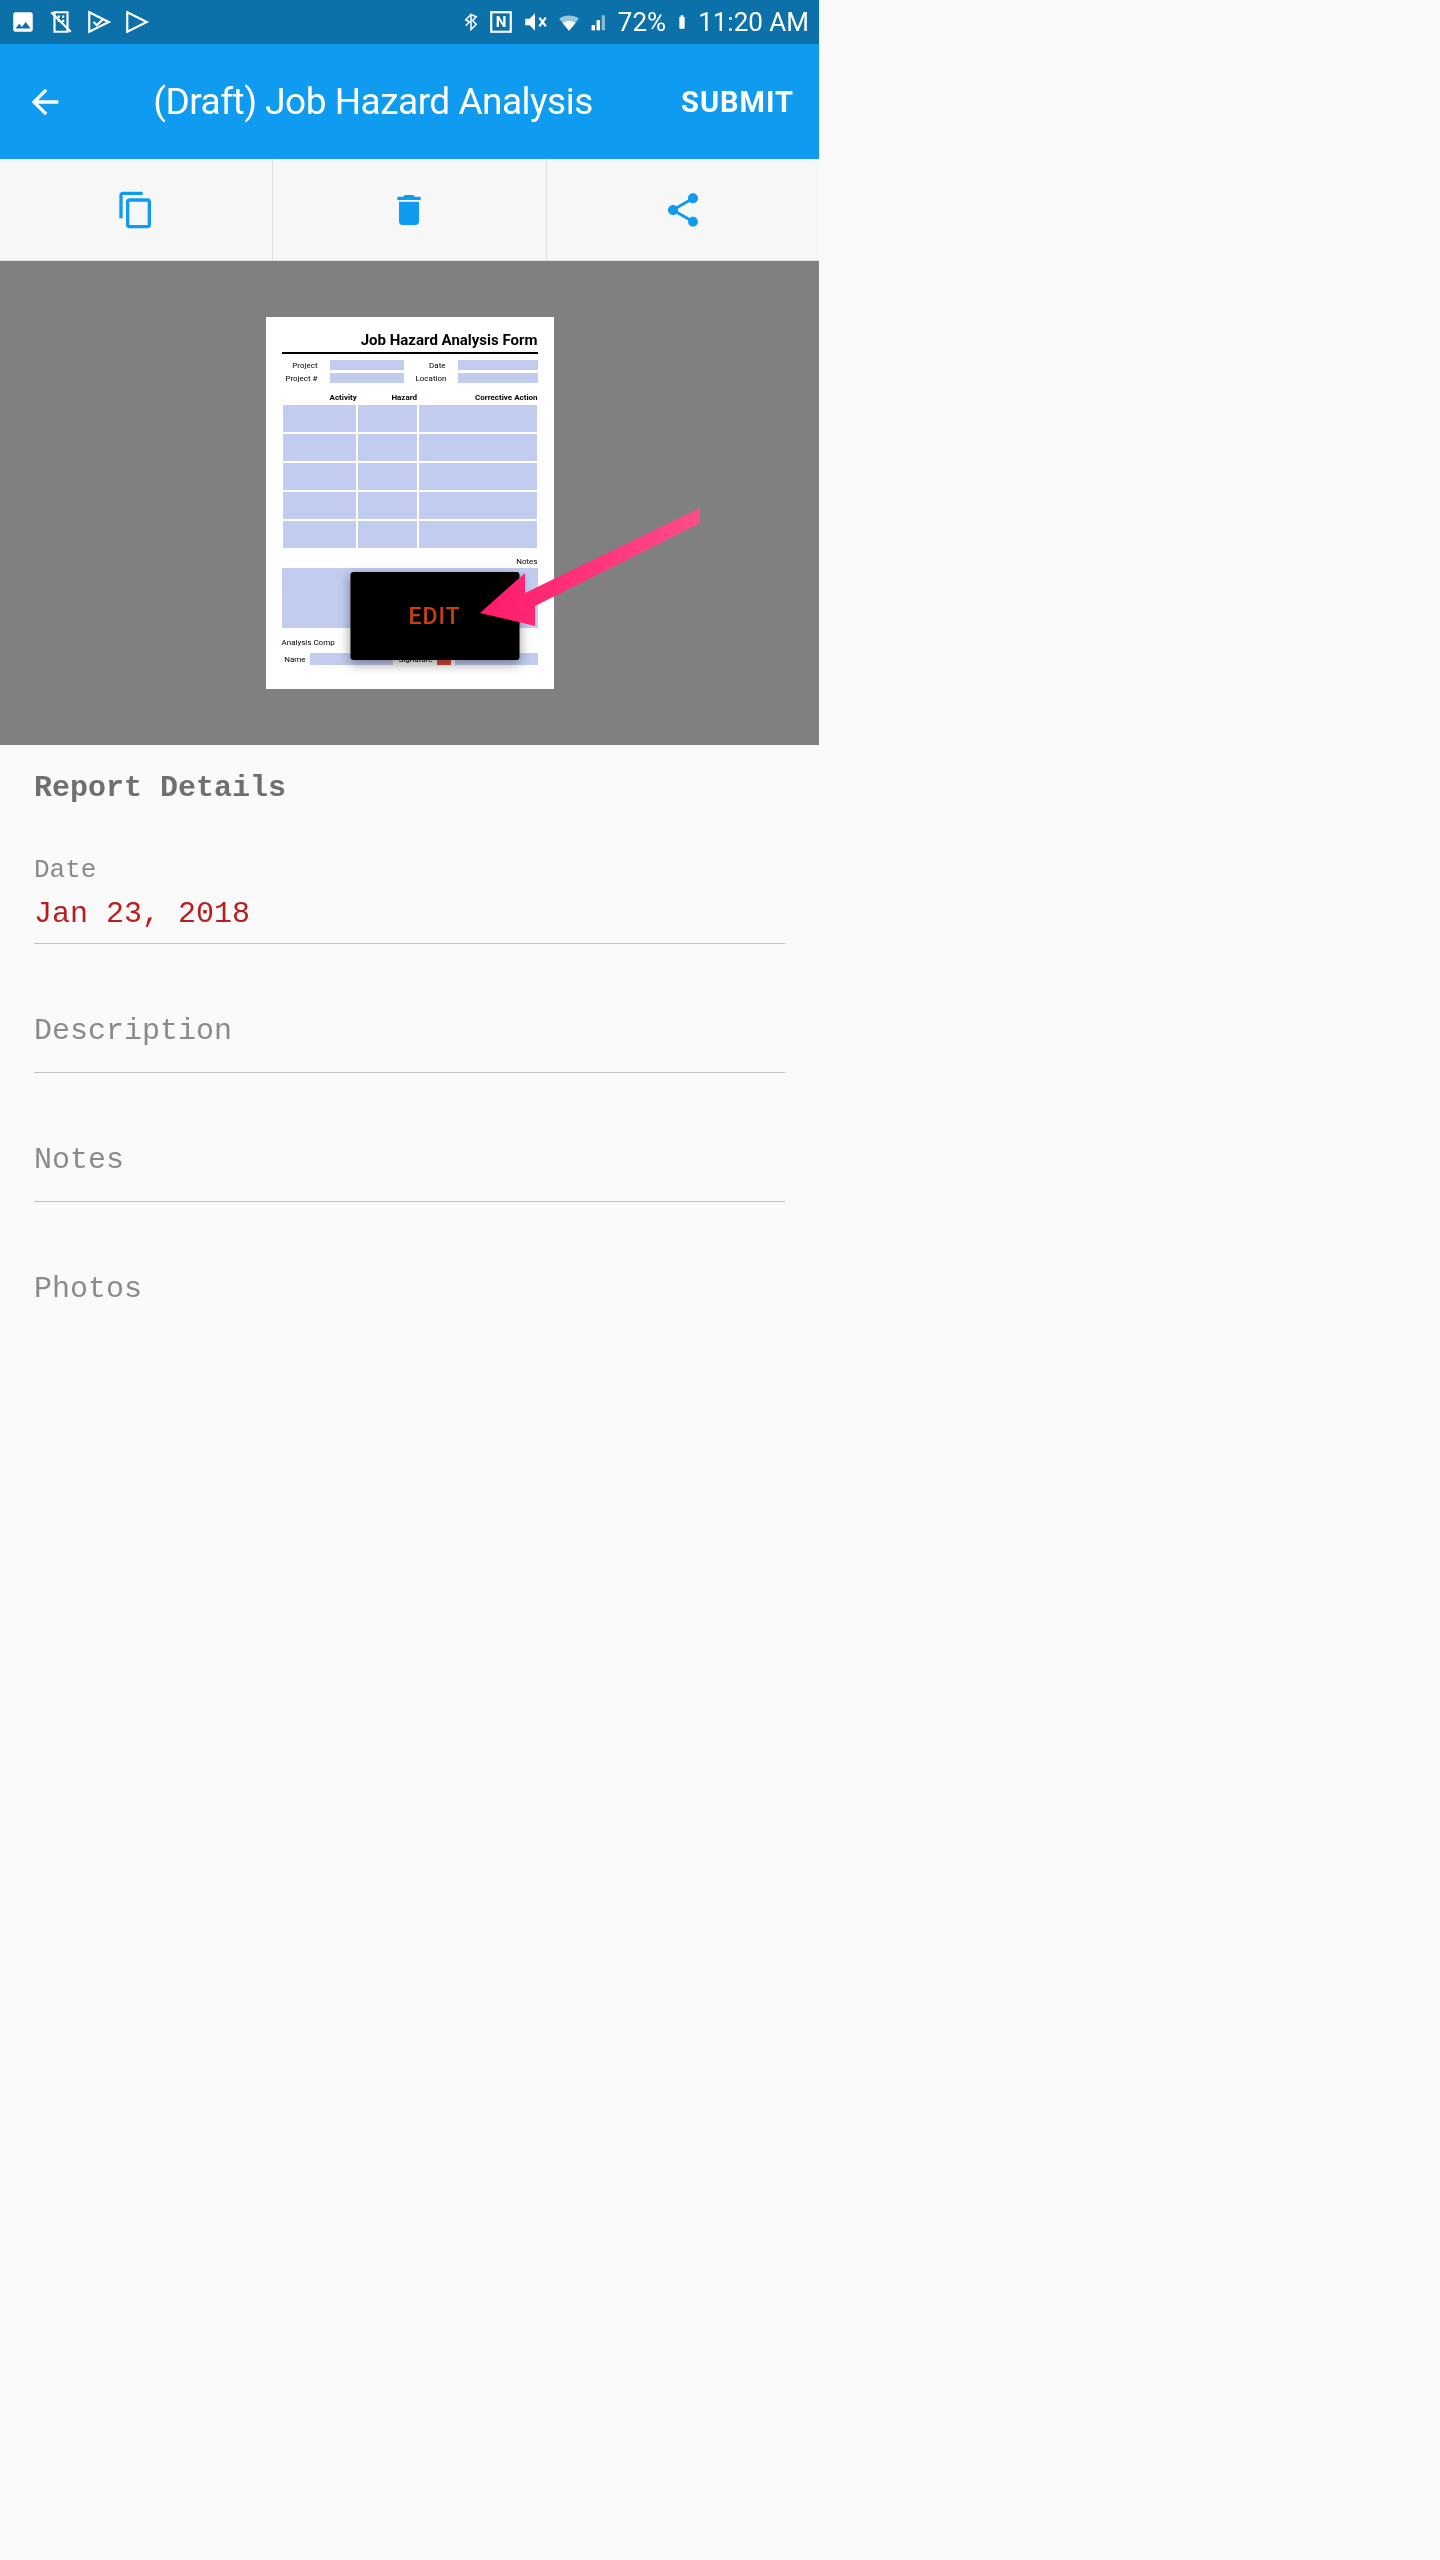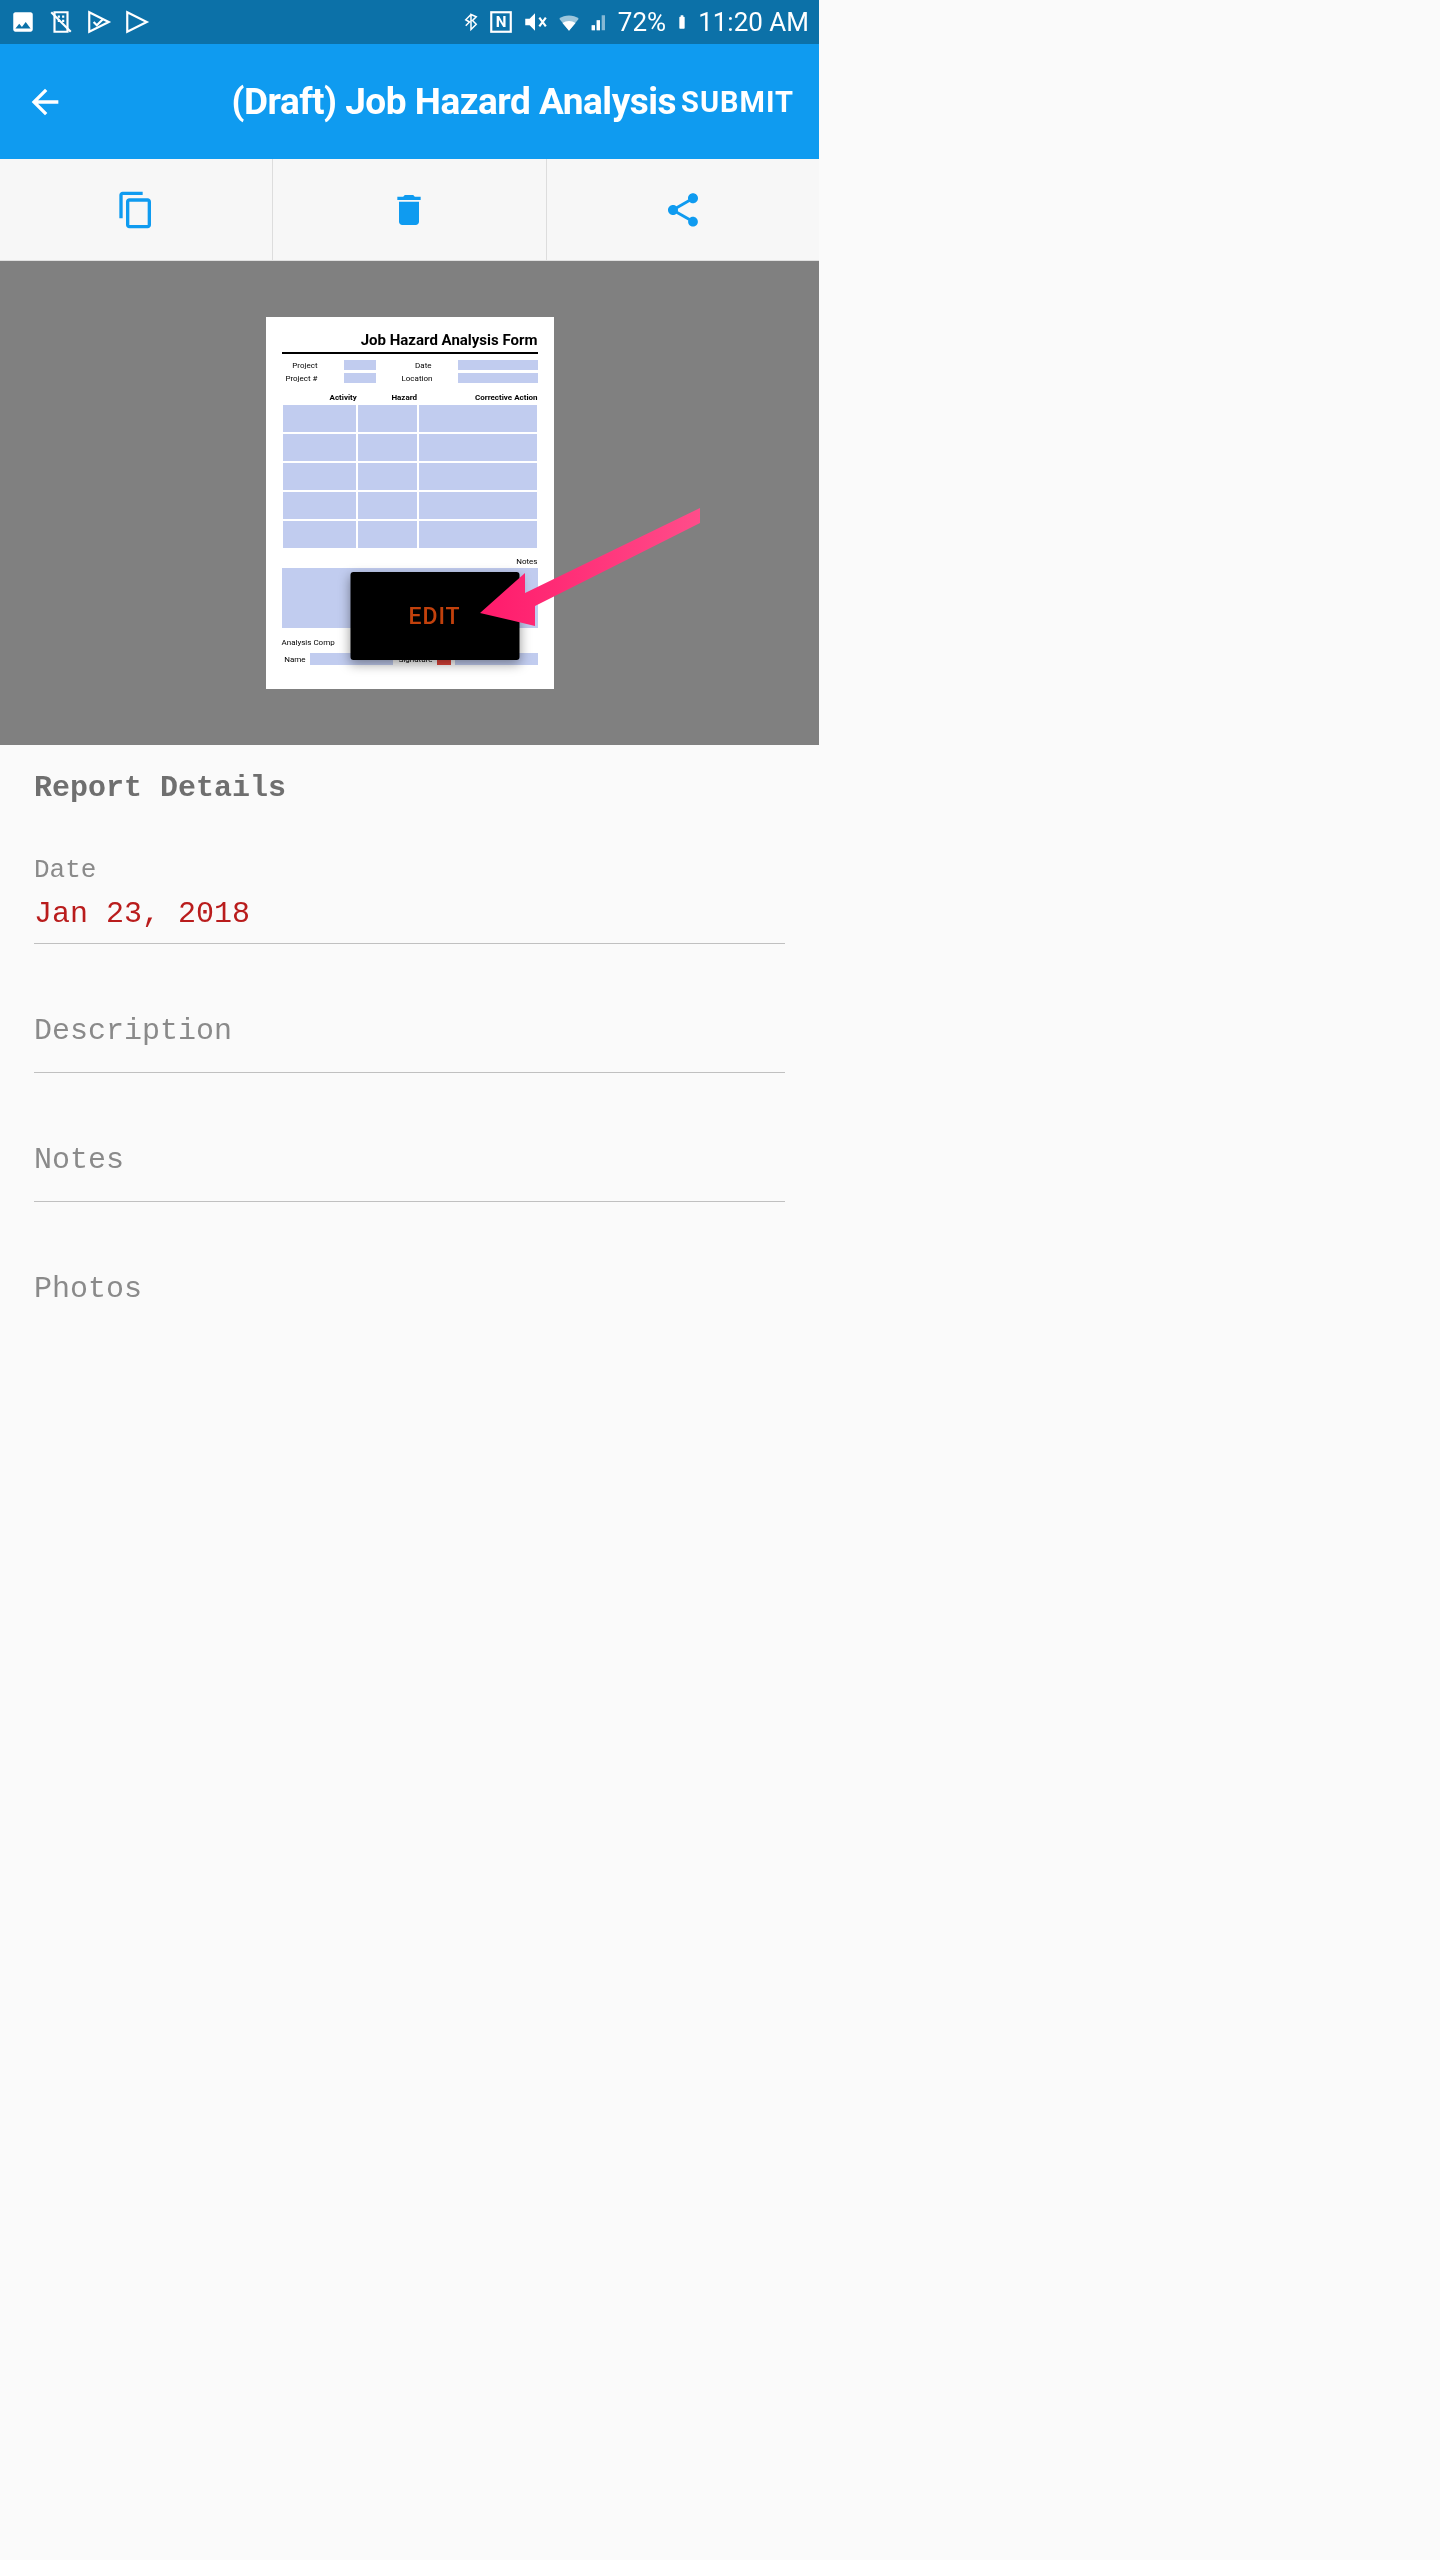--- a/index.html
+++ b/index.html
@@ -27,23 +27,23 @@
   height: 115px;
   background: #0f9bf0;
   display: flex;
   align-items: center;
   padding: 0 20px;
   color: #fff;
 }
 .back-btn { width: 50px; height: 50px; display: flex; align-items: center; justify-content: center; cursor: pointer; }
 .app-title {
   flex: 1;
-  text-align: right;
+  text-align: center;
   font-size: 37px;
-  font-weight: 700;
+  font-weight: 400;
   letter-spacing: -0.5px;
 }
 .submit-btn {
   font-size: 29px;
   font-weight: 700;
   letter-spacing: 1px;
   cursor: pointer;
   padding: 10px 5px;
 }
 .action-bar {
@@ -74,21 +74,21 @@
 .form-preview {
   width: 288px;
   height: 372px;
   background: #fff;
   padding: 14px 16px;
   font-size: 8px;
   position: relative;
 }
 .form-title { font-size: 15px; font-weight: 700; margin-bottom: 3px; }
 .form-hr { height: 2px; background: #000; margin-bottom: 6px; }
-.form-row { display: flex; gap: 26px; margin-bottom: 3px; align-items: center; }
+.form-row { display: flex; gap: 12px; margin-bottom: 3px; align-items: center; }
 .form-label { font-size: 8px; width: 36px; }
 .form-field { flex: 1; height: 10px; background: #c1ccef; }
 .form-field-r { width: 80px; height: 10px; background: #c1ccef; }
 .table-header { display: flex; margin-top: 10px; margin-bottom: 2px; font-size: 8px; font-weight: bold; }
 .th { flex: 1; }
 .th:nth-child(2) { flex: 0.8; }
 .th:nth-child(3) { flex: 1.6; }
 .form-table { display: flex; flex-direction: column; }
 .form-table-row { display: flex; height: 29px; }
 .form-cell { flex: 1; background: #c1ccef; border: 1px solid #fff; }

